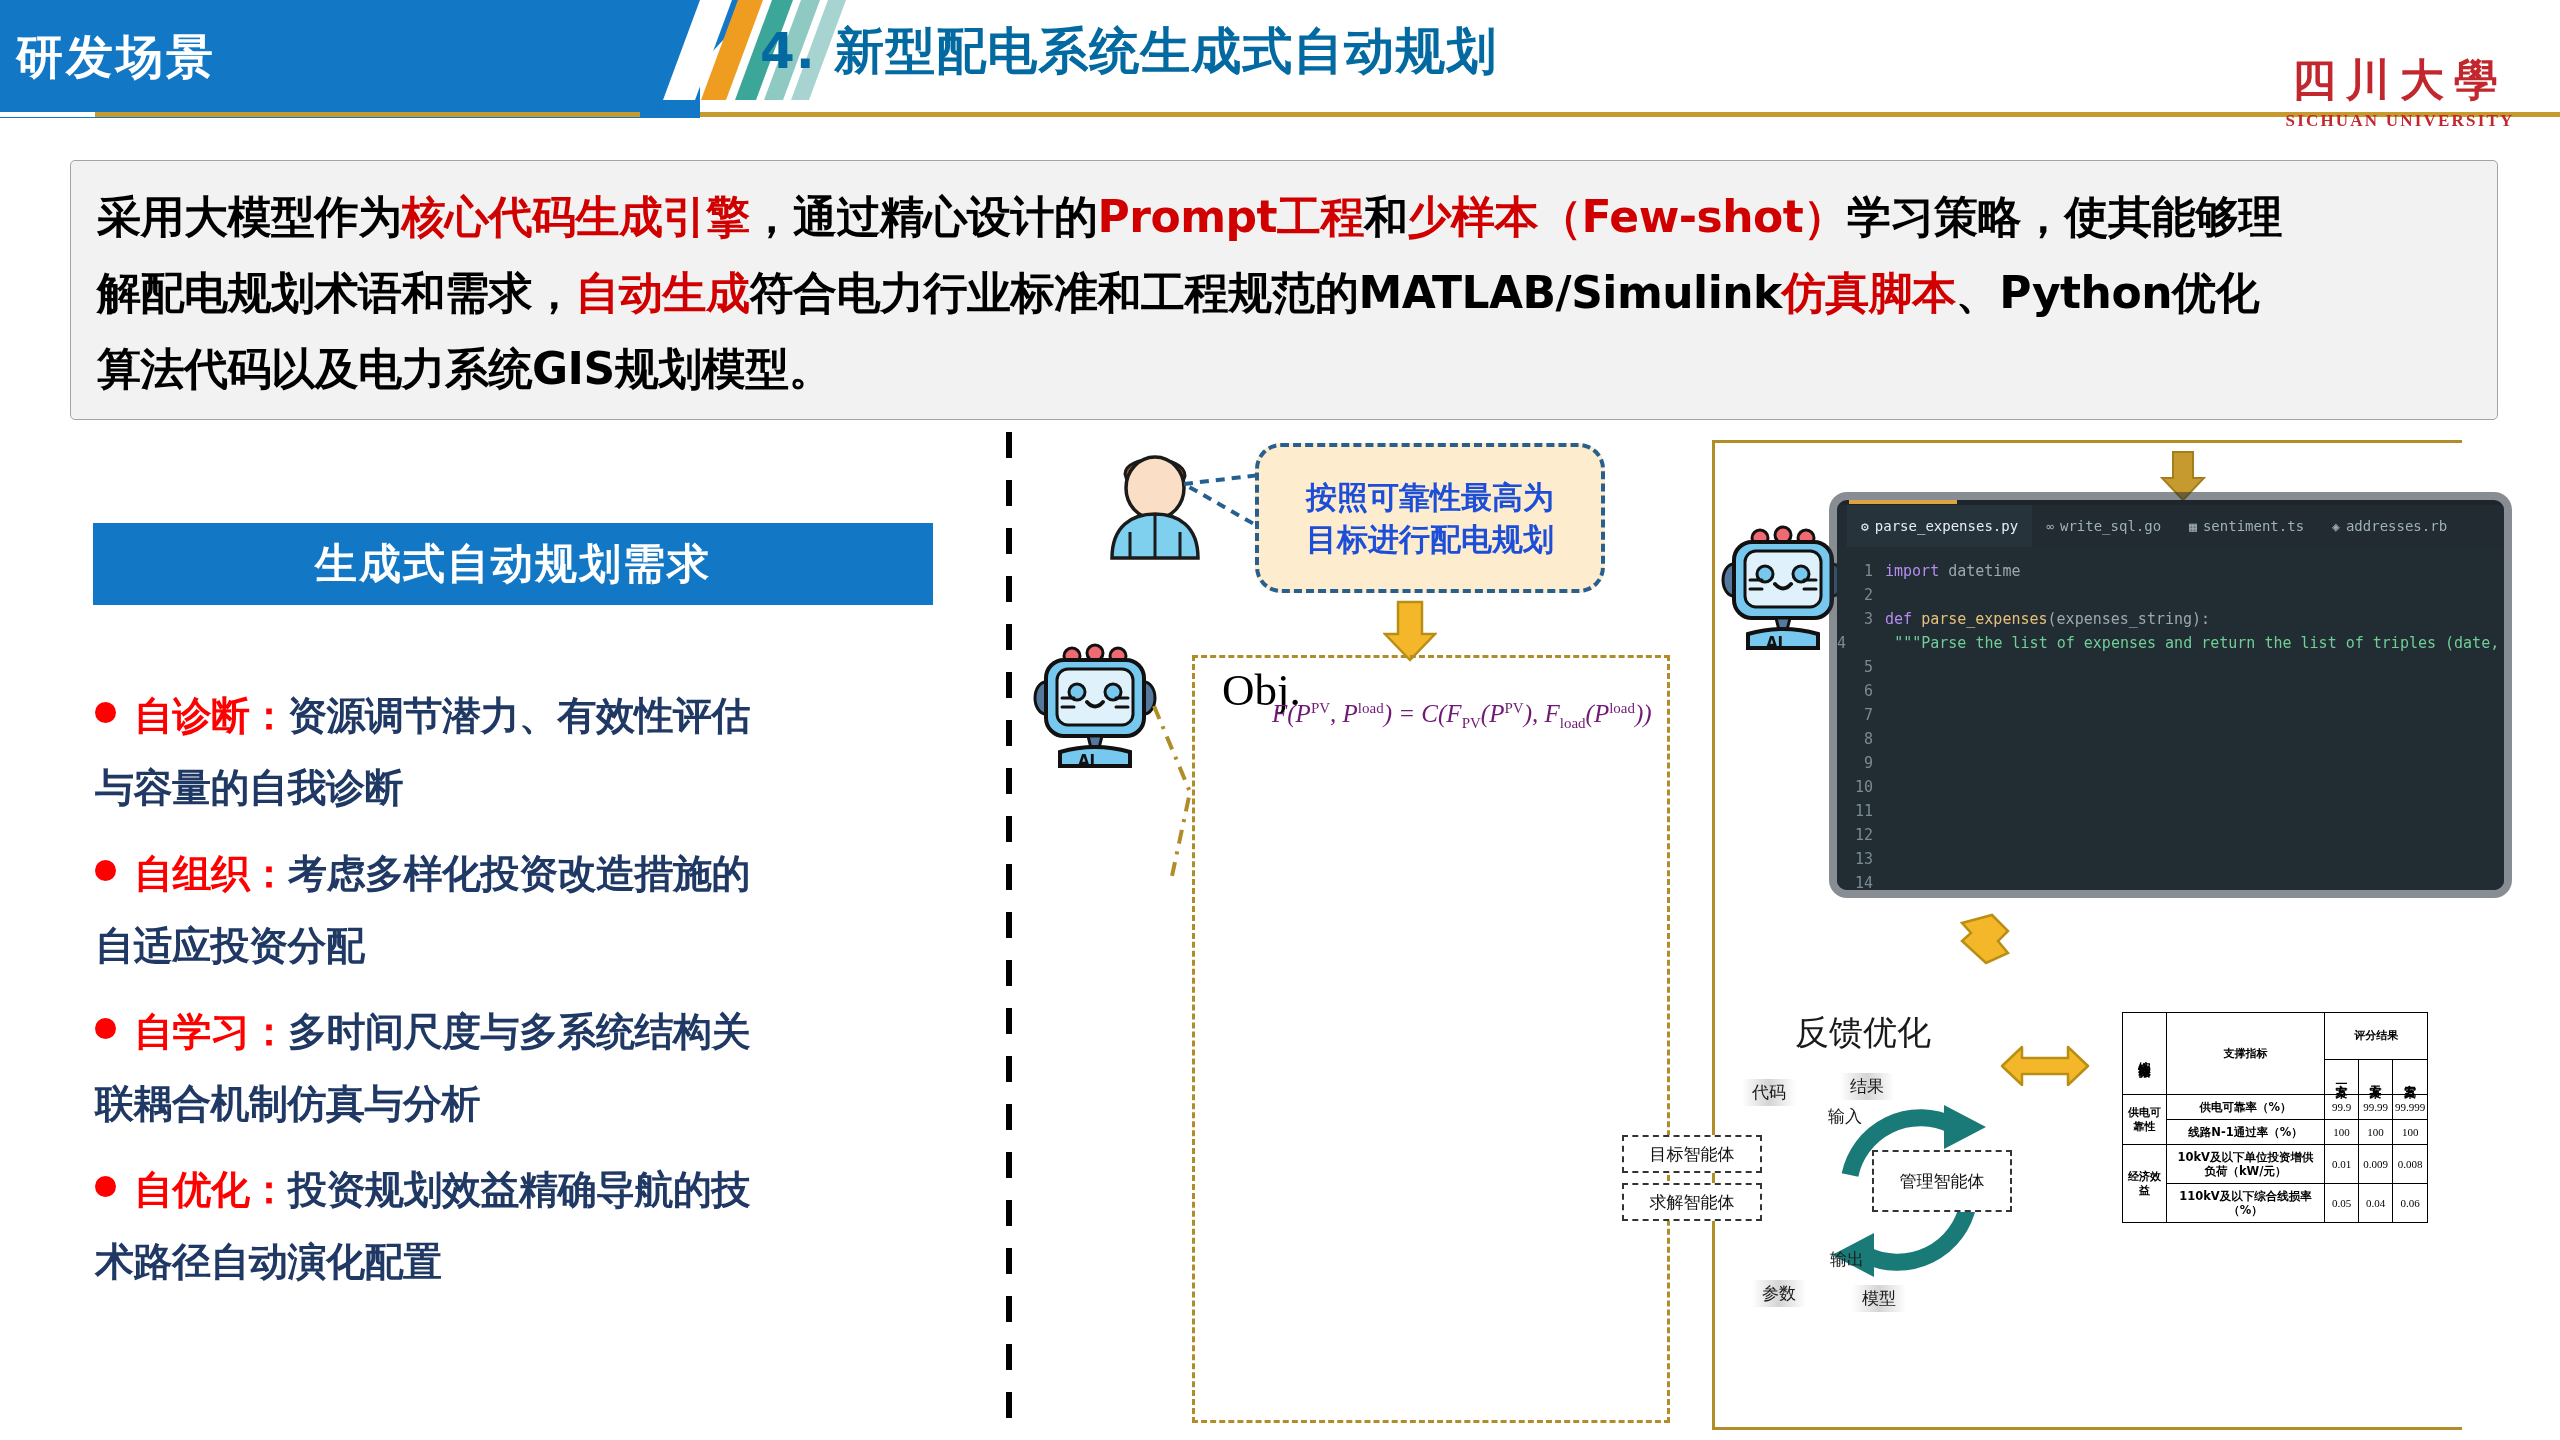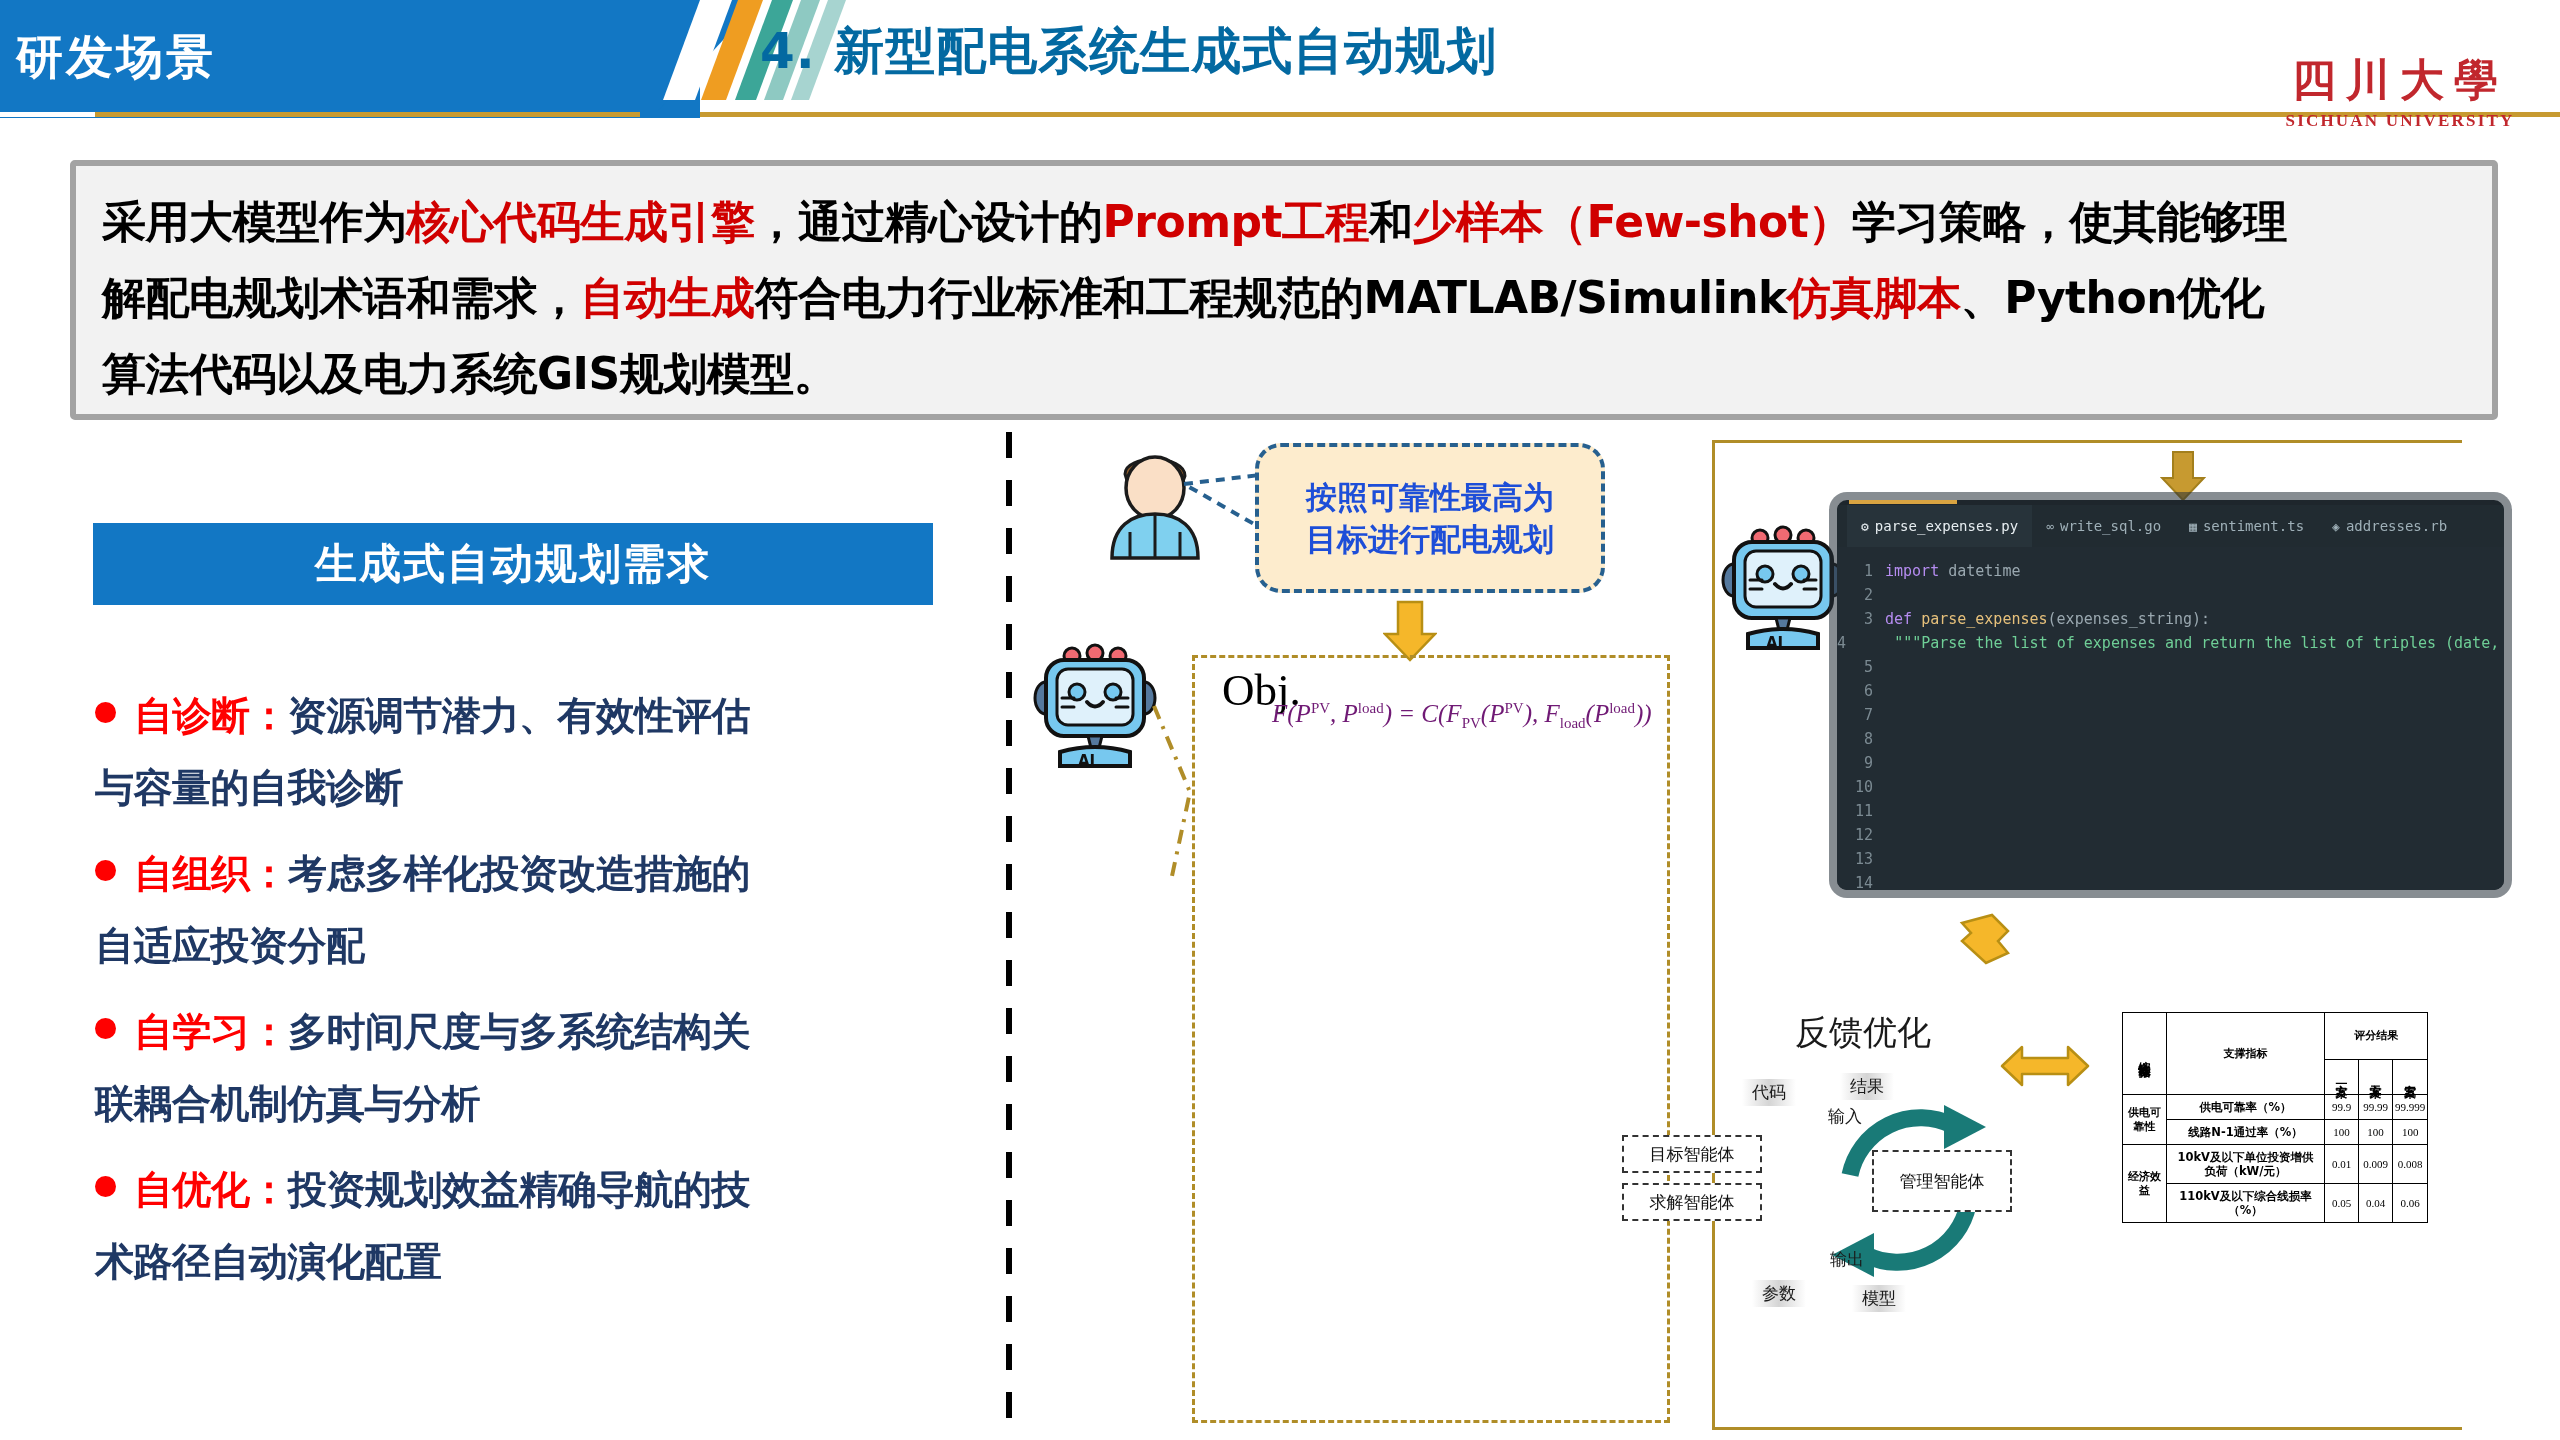--- a/index.html
+++ b/index.html
@@ -50,21 +50,21 @@
     line-height: 62px;
   }
   .logo-en {
     font-size: 17px; color: #c1272d; font-weight: bold;
     font-family: "Liberation Serif", serif; letter-spacing: 2.2px;
   }
 
   
   .intro {
     position: absolute; left: 70px; top: 160px; width: 2428px; height: 260px;
-    background: #f2f2f2; border: 6px solid #a3a3a3; border-radius: 5px;
+    background: #f2f2f2; border: 1px solid #a3a3a3; border-radius: 5px;
     padding: 18px 26px;
   }
   .intro p {
     font-size: 44px; font-weight: bold; color: #000;
     font-family: "DejaVu Sans", sans-serif;
     line-height: 76px; letter-spacing: -0.5px;
   }
   .red { color: #d00000; }
 
   

